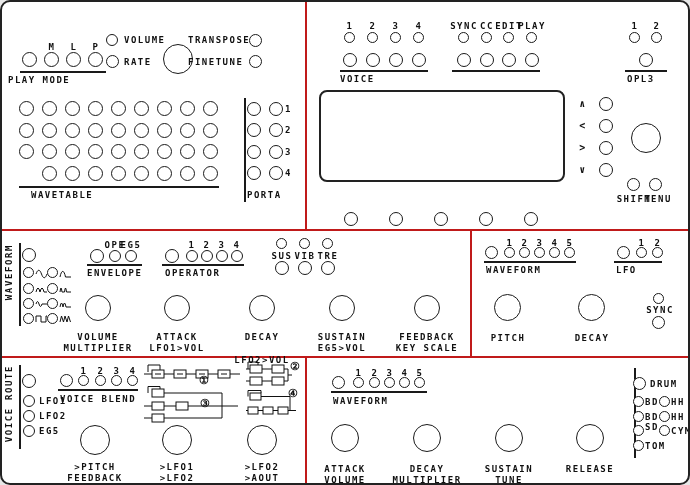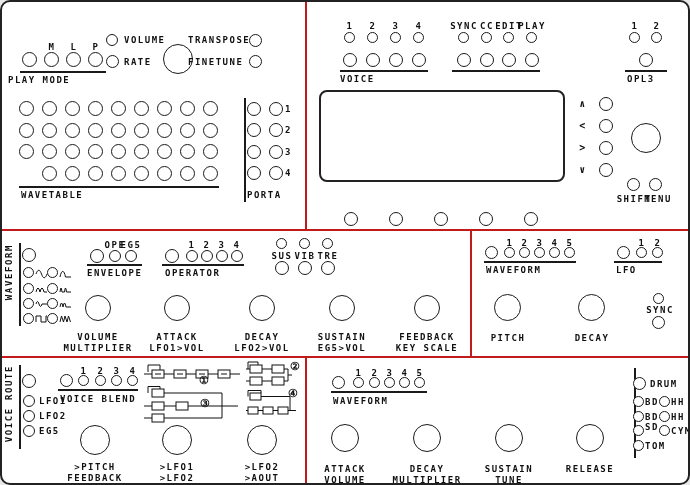--- a/index.html
+++ b/index.html
@@ -101,21 +101,21 @@
         <div class="cir c15" style="position:static"></div>
         <div class="cir c15" style="position:static"></div>
         <div class="cir c15" style="position:static"></div>
         <div class="cir c15" style="position:static"></div>
         <div class="cir c15" style="position:static"></div>
         <div class="cir c15" style="position:static"></div>
         <div class="cir c15" style="position:static"></div>
         <div class="cir c15" style="position:static"></div>
     </div>
     <div class="ul" style="left:17px;top:184px;width:200px"></div>
-    <span class="t" style="left:19px;top:188px">WAVETABLE</span>
+    <span class="t" style="left:29px;top:188px">WAVETABLE</span>
 
     <div class="bvl" style="left:242px;top:96px;height:104px"></div>
     <div class="cir c14" style="left:245px;top:100px"></div>
     <div class="cir c14" style="left:267px;top:100px"></div>
     <span class="t" style="left:283px;top:102px">1</span>
     <div class="cir c14" style="left:245px;top:121px"></div>
     <div class="cir c14" style="left:267px;top:121px"></div>
     <span class="t" style="left:283px;top:123px">2</span>
     <div class="cir c14" style="left:245px;top:143px"></div>
     <div class="cir c14" style="left:267px;top:143px"></div>
@@ -270,21 +270,21 @@
     <div class="cir c26" style="left:83px;top:64px"></div>
     <div class="cir c26" style="left:162px;top:64px"></div>
     <div class="cir c26" style="left:247px;top:64px"></div>
     <div class="cir c26" style="left:327px;top:64px"></div>
     <div class="cir c26" style="left:412px;top:64px"></div>
     <span class="t ct kl" style="left:96px;top:101px">VOLUME</span>
     <span class="t ct kl" style="left:96px;top:112px">MULTIPLIER</span>
     <span class="t ct kl" style="left:175px;top:101px">ATTACK</span>
     <span class="t ct kl" style="left:175px;top:112px">LFO1&gt;VOL</span>
     <span class="t ct kl" style="left:260px;top:101px">DECAY</span>
-    <span class="t ct kl" style="left:260px;top:112px">LFO2&gt;VOL</span>
+    <span class="t ct kl" style="left:260px;top:124px">LFO2&gt;VOL</span>
     <span class="t ct kl" style="left:340px;top:101px">SUSTAIN</span>
     <span class="t ct kl" style="left:340px;top:112px">EG5&gt;VOL</span>
     <span class="t ct kl" style="left:425px;top:101px">FEEDBACK</span>
     <span class="t ct kl" style="left:425px;top:112px">KEY SCALE</span>
   </section>
 
   <section class="p" style="left:470px;top:229px;width:220px;height:125px">
     <span class="t ct" style="left:38px;top:7px">1</span>
     <span class="t ct" style="left:53px;top:7px">2</span>
     <span class="t ct" style="left:68px;top:7px">3</span>

